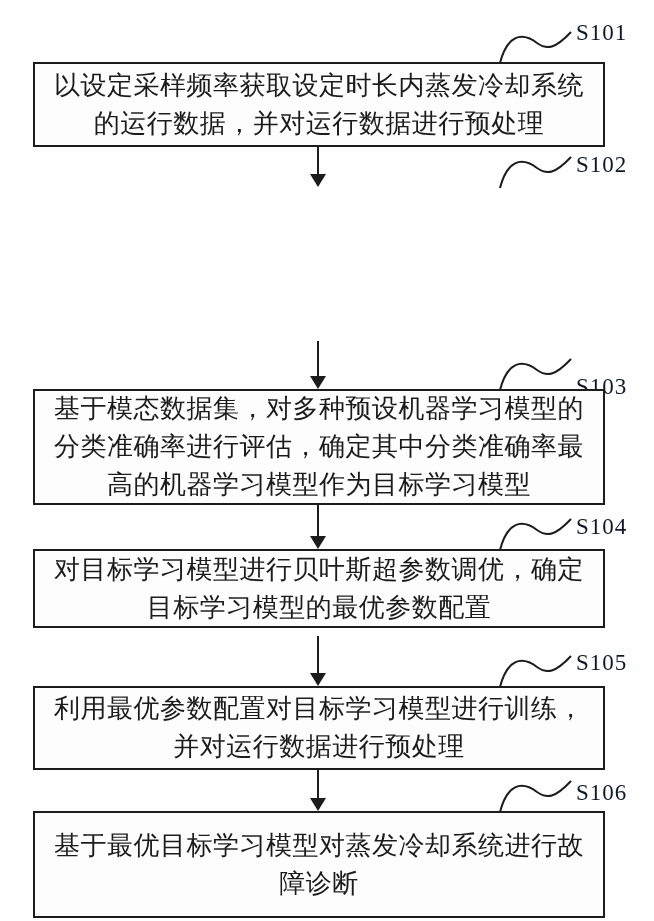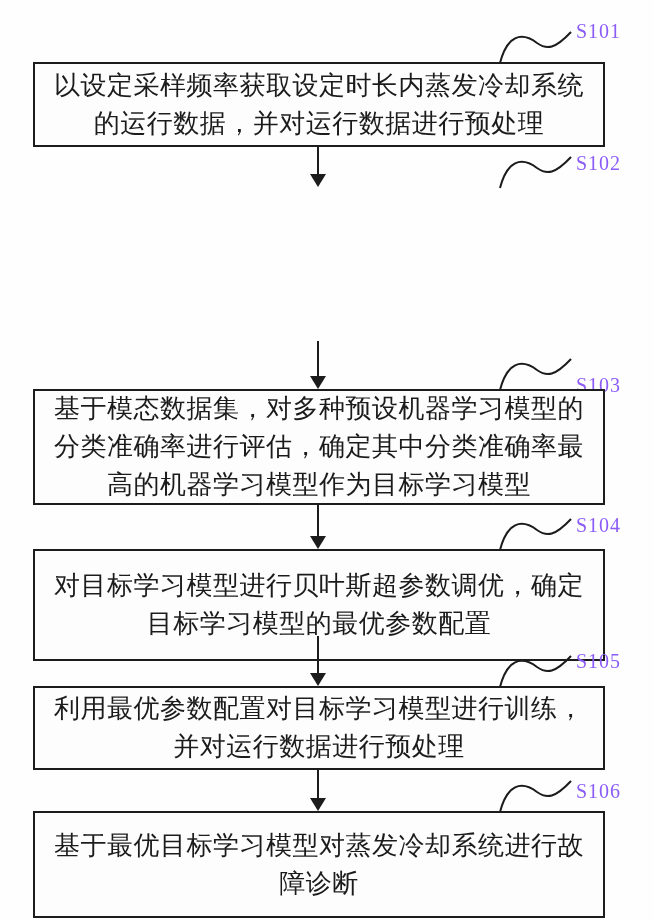--- a/index.html
+++ b/index.html
@@ -24,30 +24,30 @@
     text-align: center;
     padding: 4px 12px;
     font-size: 26px;
     line-height: 1.45;
     color: #1b1b1b;
     letter-spacing: 0.5px;
   }
   .box1 { top: 62px;  height: 85px; }
   .box2 { top: 187px; height: 154px; }
   .box3 { top: 389px; height: 116px; }
-  .box4 { top: 549px; height: 112px; }
+  .box4 { top: 549px; height: 79px; }
   .box5 { top: 686px; height: 84px; }
   .box6 { top: 811px; height: 107px; }
 
   .step-label {
     position: absolute;
     left: 576px;
     width: 70px;
-    font-size: 20px;
-    color: #8b5cf6;
+    font-size: 23px;
+    color: #0f172a;
     letter-spacing: 1px;
     white-space: nowrap;
   }
   .lbl1 { top: 20px; }
   .lbl2 { top: 152px; }
   .lbl3 { top: 374px; }
   .lbl4 { top: 514px; }
   .lbl5 { top: 650px; }
   .lbl6 { top: 780px; }
 

